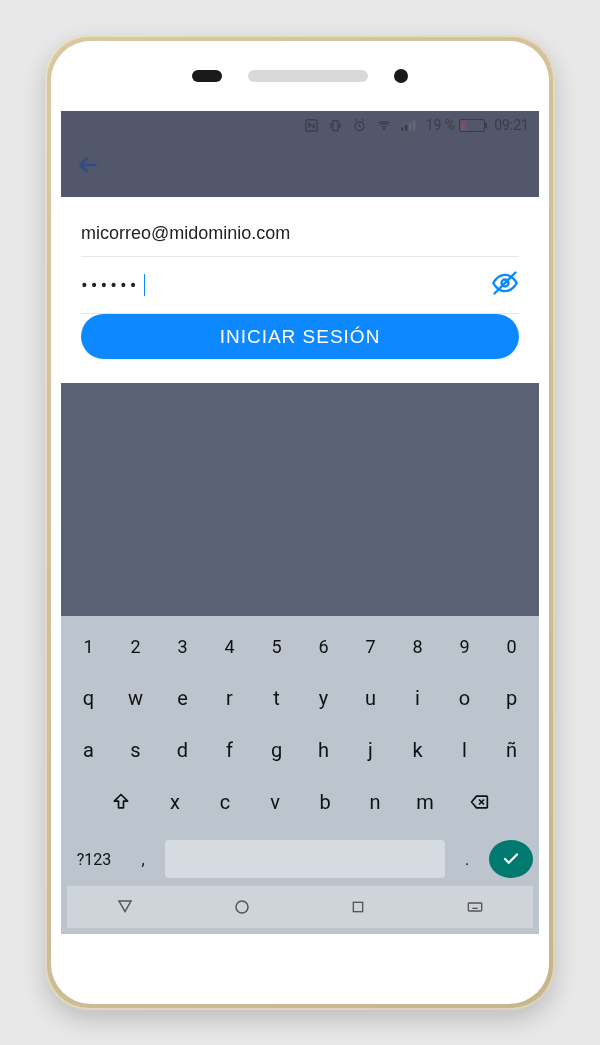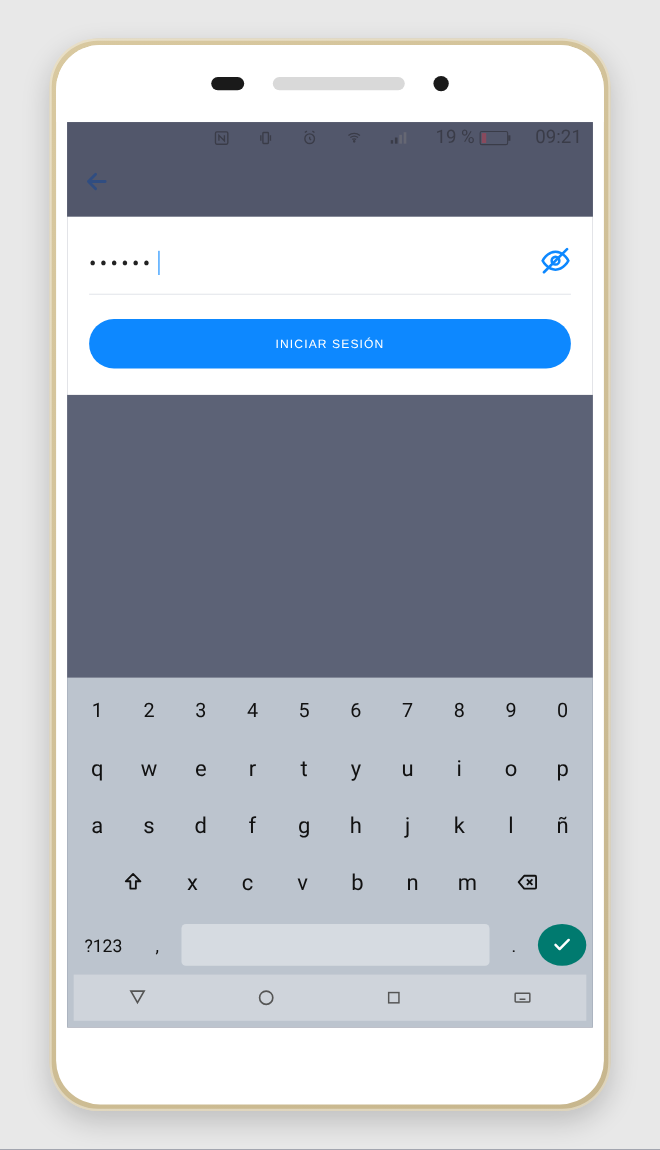--- a/index.html
+++ b/index.html
@@ -50,23 +50,23 @@
     background: rgba(75,80,100,0.58);
     pointer-events: none;
     z-index: 5;
   }
   
   .statusbar {
     height: 28px;
     display: flex;
     justify-content: flex-end;
     align-items: center;
-    gap: 25px;
+    gap: 9px;
     padding: 0 10px;
-    font-size: 17px;
+    font-size: 14px;
     color: #222;
     background: rgba(255,255,255,0.0);
   }
   .statusbar span { display: inline-flex; align-items: center; }
   .sb-batt { display:inline-flex; align-items:center; gap:4px;}
   .batt-shell { width: 26px; height: 13px; border: 1px solid #222; border-radius: 2px; position: relative; }
   .batt-shell::after { content:""; position:absolute; right:-3px; top:3px; width:2px; height:5px; background:#222; }
   .batt-fill { position:absolute; left:1px; top:1px; bottom:1px; width:19%; background:#d45; }
   
   .appheader {
@@ -99,28 +99,27 @@
     font-size: 18px;
     width: 100%;
     color: #222;
     background: transparent;
   }
   .pwd-dots { font-size: 20px; letter-spacing: 3px; color:#222; display:inline-flex; align-items:center;}
   .caret { display:inline-block; width:1px; height:22px; background:#0d88ff; margin-left:4px; animation: blink 1s step-start infinite;}
   @keyframes blink { 50% { opacity: 0; } }
   .eye { color:#0d88ff; }
   .login-btn {
-    margin-top: 22px;
     width: 100%;
     height: 45px;
     border-radius: 23px;
     border: none;
     background: #0d88ff;
     color: #fff;
-    font-size: 11px;
+    font-size: 19px;
     letter-spacing: 1px;
     cursor: pointer;
   }
   
   .kbd {
     position: absolute;
     left: 0; right: 0; bottom: 0;
     background: #bcc4ce;
     padding: 8px 6px 6px;
   }
@@ -216,20 +215,23 @@
           <span class="back-arrow">
             <svg width="26" height="26" viewBox="0 0 24 24" fill="none" stroke="#0a4aaa" stroke-width="2.4" stroke-linecap="round" stroke-linejoin="round">
                 <path d="M19 12H5M11 18l-6-6 6-6"></path>
               </svg>
           </span>
         </div>
         <div class="dim-overlay"></div>
       </div>
 
       <div class="card">
+        <div class="field">
+          <input type="text" value="micorreo@midominio.com" style="">
+        </div>
         <div class="field">
           <span class="pwd-dots">
             <span>••••••</span>
               <span class="caret"></span>
           </span>
           <span style="margin-left:auto" class="eye">
             <svg width="28" height="28" viewBox="0 0 24 24" fill="none" stroke="#0d88ff" stroke-width="2" stroke-linecap="round">
                 <path d="M2 12s3.5-7 10-7 10 7 10 7-3.5 7-10 7S2 12 2 12z"></path>
                 <circle cx="12" cy="12" r="3"></circle>
                 <line x1="3" y1="21" x2="21" y2="3"></line>

